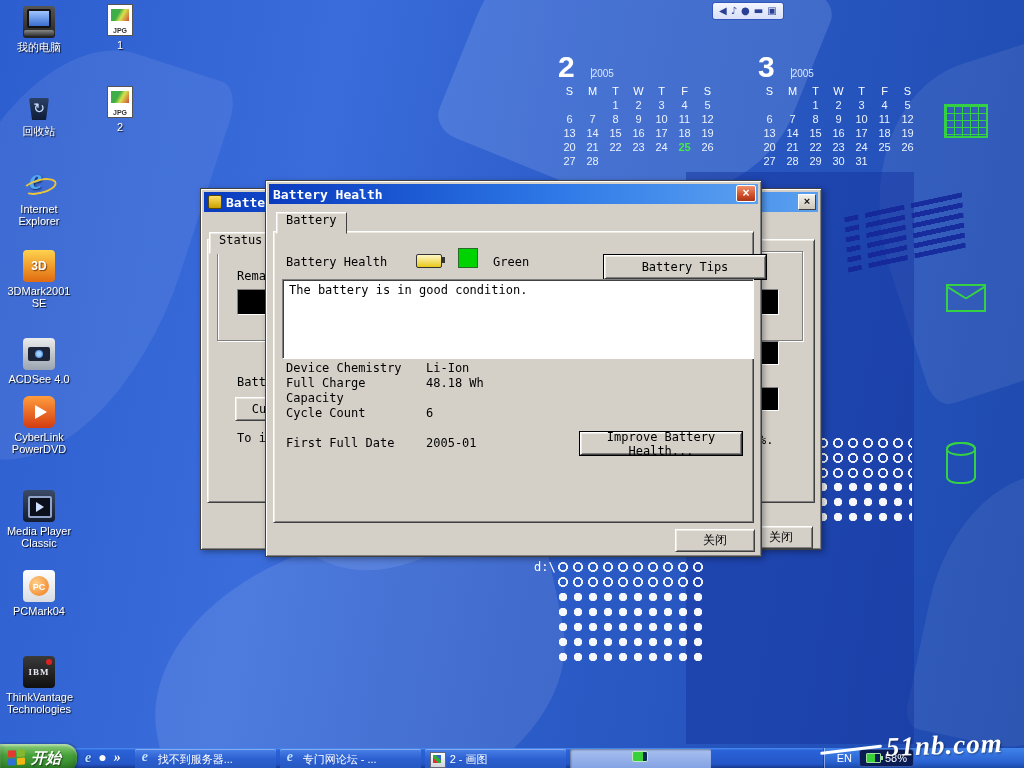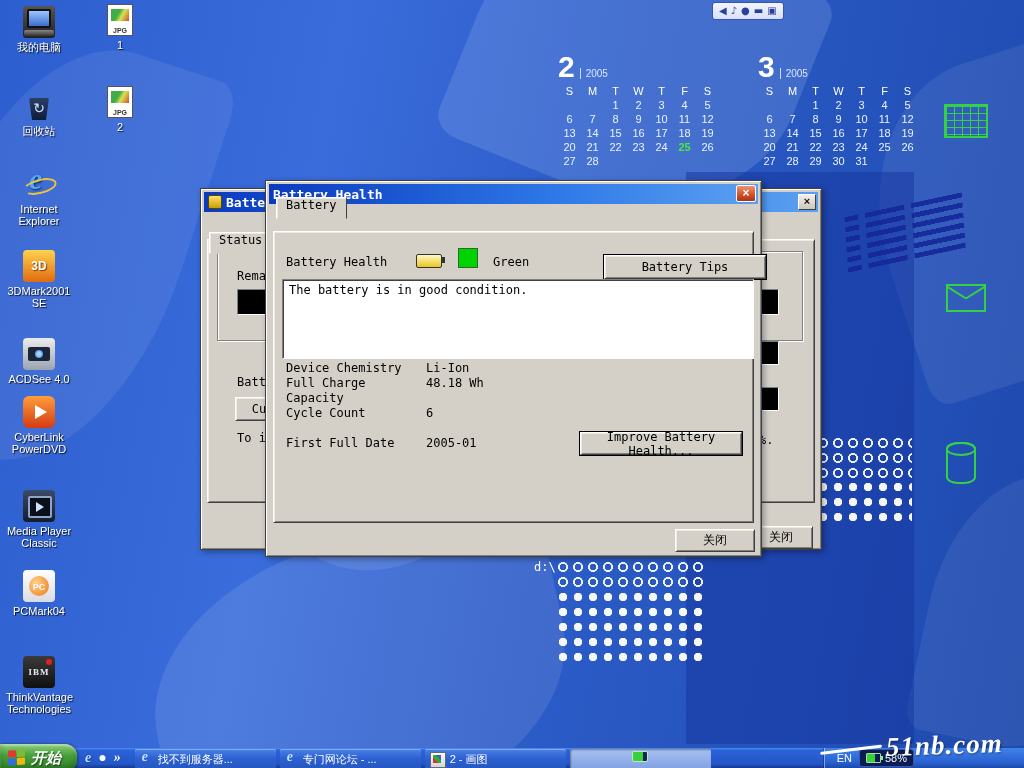--- a/index.html
+++ b/index.html
@@ -6,21 +6,21 @@
   #screen{position:relative;width:1024px;height:768px;overflow:hidden;
     font-family:"Liberation Sans",sans-serif;
     background:linear-gradient(100deg,#2d5ecf 0%,#3a6cdb 30%,#2c5cc8 55%,#2452ba 80%,#1e49ad 100%);}
   .leaf{position:absolute;border-radius:55% 8% 55% 8%;pointer-events:none;}
   .bg-panel{position:absolute;background:#16339e;opacity:.5;}
 
   
   .calendar{position:absolute;color:#fff;}
   .cal-head{display:flex;align-items:baseline;margin-bottom:3px;}
   .cal-month{font:bold 30px/1 "Liberation Sans",sans-serif;color:#fff;}
-  .cal-year{font-size:10px;color:#d9e6ff;border-left:1px solid #c9dcff;padding-left:5px;margin-left:5px;}
+  .cal-year{font-size:10px;color:#d9e6ff;border-left:1px solid #c9dcff;margin-left:16px;}
   .cal-grid{display:grid;grid-template-columns:repeat(7,23px);grid-auto-rows:14px;
     font:11px "Liberation Sans",sans-serif;color:#eaf2ff;text-align:center;}
   .cal-hd{color:#ffffff;}
   .cal-hl{color:#46e846;font-weight:bold;}
 
   
   .dots-ring{position:absolute;opacity:.92;
     background-image:radial-gradient(circle at 7px 7px, transparent 3px, #fff 3.2px, #fff 4.8px, transparent 5.2px);
     background-size:15px 15px;}
   .dots-fill{position:absolute;opacity:.95;
@@ -381,21 +381,21 @@
     <span class="mono" style="left:36px;top:242px;">To i</span>
     <span class="mono" style="left:558px;top:244px;">%.</span>
     <div class="btn" style="left:548px;top:337px;width:62px;height:21px;font-family:'Liberation Sans',sans-serif;">关闭</div>
   </div>
 
   <div class="win" style="left:265px;top:180px;width:495px;height:375px;z-index:6;">
     <div class="titlebar">
       <span>Battery Health</span>
     </div>
     <div class="close-xp"></div>
-    <div class="tab" style="left:10px;top:16px;">Battery</div>
+    <div class="tab" style="left:10px;top:31px;">Battery</div>
     <div class="tabpage" style="left:7px;top:50px;width:479px;height:290px;"></div>
 
     <span class="mono" style="left:20px;top:74px;">Battery Health</span>
     <span class="batt-art" style="left:150px;top:73px;"></span>
     <span class="green-sq" style="left:192px;top:67px;width:18px;height:18px;"></span>
     <span class="mono" style="left:227px;top:74px;">Green</span>
     <div class="btn btn-default" style="left:314px;top:74px;width:160px;height:22px;margin-left:24px;">Battery Tips</div>
 
     <div class="sunken" style="left:16px;top:98px;width:458px;height:72px;padding:3px 6px;font:12px 'DejaVu Sans Mono','Liberation Mono',monospace;">The battery is in good condition.</div>
 

